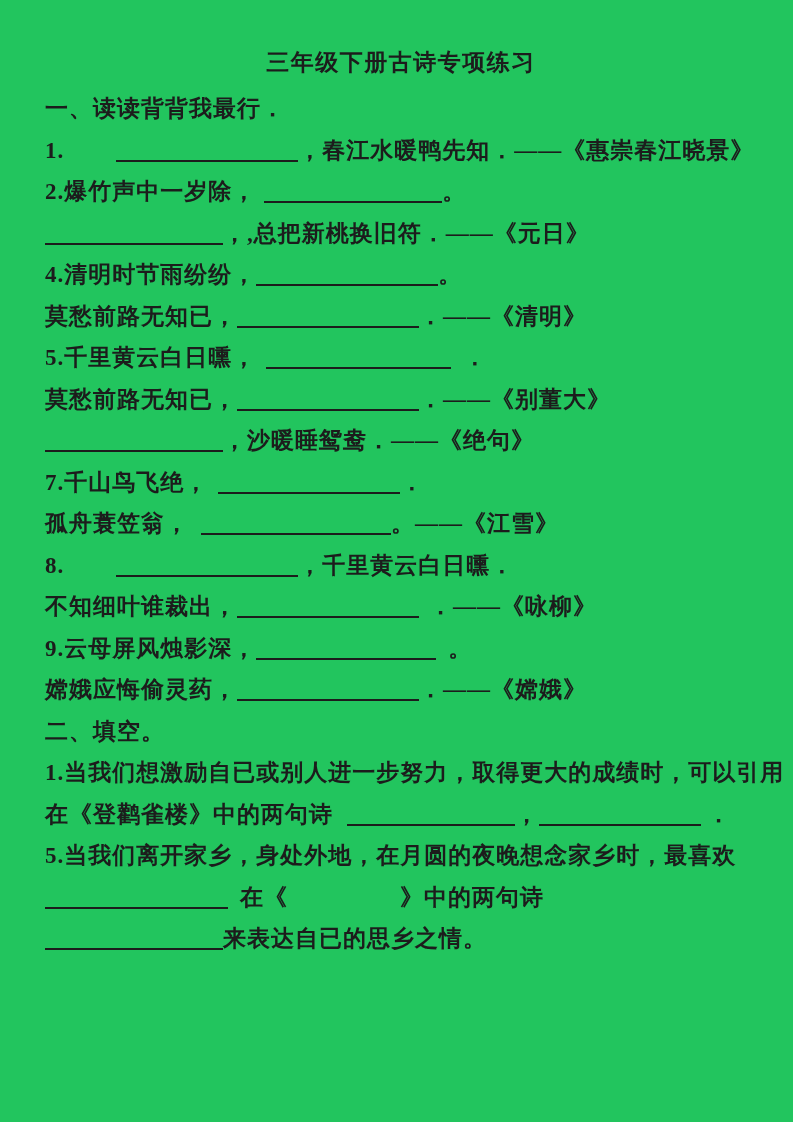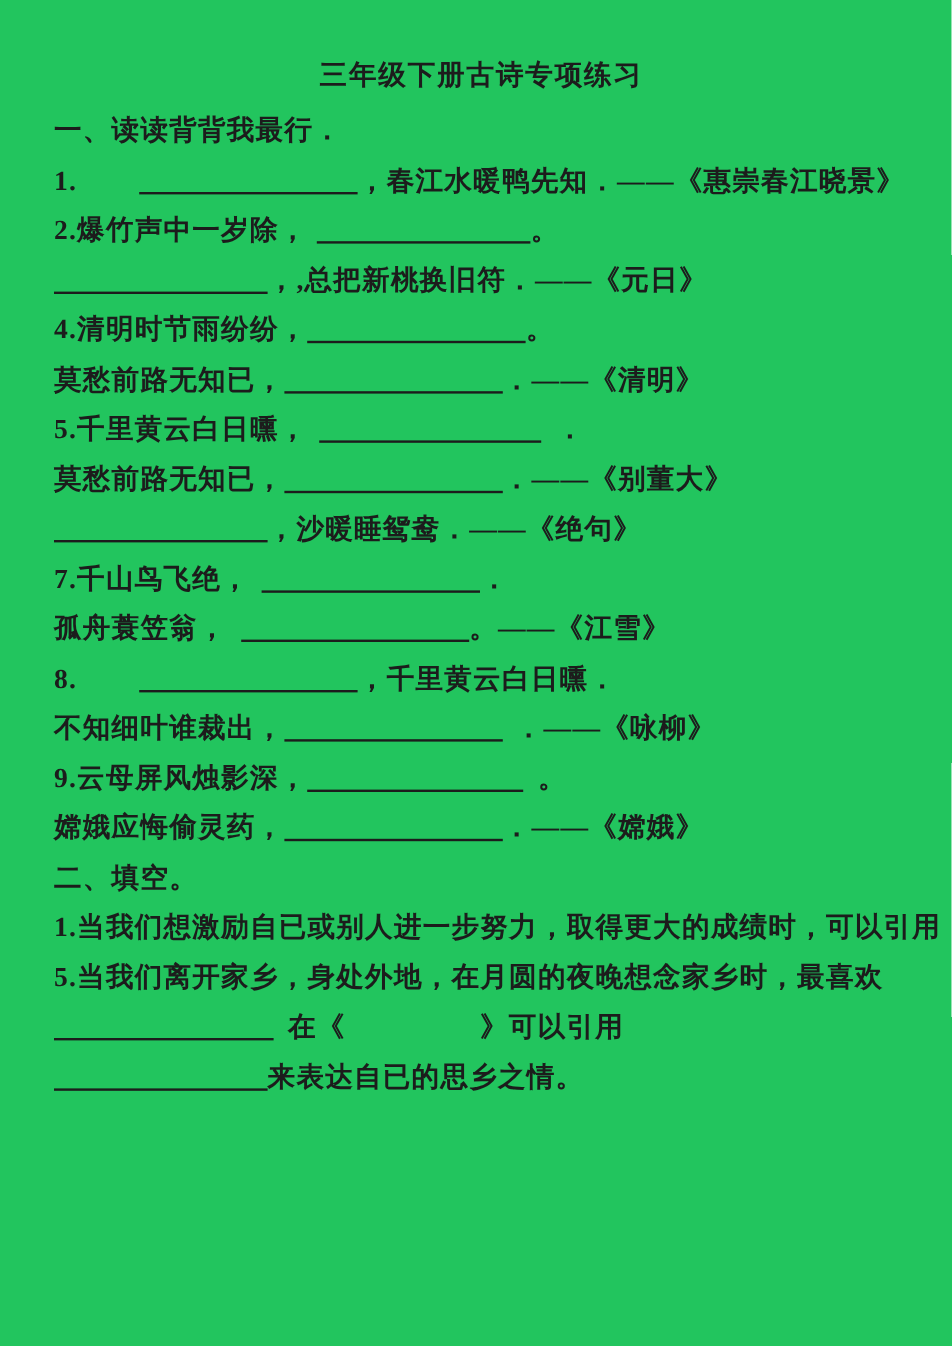--- a/index.html
+++ b/index.html
@@ -58,17 +58,18 @@
       <div class="line"><span class="run">莫愁前路无知已，</span><span class="blank" style="width: 182px;"></span><span class="run">．——《别董大》</span></div>
       <div class="line"><span class="blank" style="width: 178px;"></span><span class="run">，沙暖睡鸳鸯．——《绝句》</span></div>
       <div class="line"><span class="run">7.千山鸟飞绝，</span><span class="sp" style="width: 10px;"></span><span class="blank" style="width: 182px;"></span><span class="run">．</span></div>
       <div class="line"><span class="run">孤舟蓑笠翁，</span><span class="sp" style="width: 12px;"></span><span class="blank" style="width: 190px;"></span><span class="run">。——《江雪》</span></div>
       <div class="line"><span class="run">8.</span><span class="sp" style="width: 52px;"></span><span class="blank" style="width: 182px;"></span><span class="run">，千里黄云白日曛．</span></div>
       <div class="line"><span class="run">不知细叶谁裁出，</span><span class="blank" style="width: 182px;"></span><span class="sp" style="width: 10px;"></span><span class="run">．——《咏柳》</span></div>
       <div class="line"><span class="run">9.云母屏风烛影深，</span><span class="blank" style="width: 180px;"></span><span class="sp" style="width: 12px;"></span><span class="run">。</span></div>
       <div class="line"><span class="run">嫦娥应悔偷灵药，</span><span class="blank" style="width: 182px;"></span><span class="run">．——《嫦娥》</span></div>
       <div class="line"><span class="run">二、填空。</span></div>
       <div class="line"><span class="run">1.当我们想激励自已或别人进一步努力，取得更大的成绩时，可以引用</span></div>
+      <div class="line"><span class="run">在《登鹳雀楼》中的两句诗</span><span class="sp" style="width: 14px;"></span><span class="blank" style="width: 168px;"></span><span class="run">，</span><span class="blank" style="width: 162px;"></span><span class="sp" style="width: 6px;"></span><span class="run">．</span></div>
       <div class="line"><span class="run">5.当我们离开家乡，身处外地，在月圆的夜晚想念家乡时，最喜欢</span></div>
-      <div class="line"><span class="blank" style="width: 183px;"></span><span class="sp" style="width: 12px;"></span><span class="run">在《</span><span class="sp" style="width: 112px;"></span><span class="run">》可以引用</span></div>
+      <div class="line"><span class="blank" style="width: 183px;"></span><span class="sp" style="width: 12px;"></span><span class="run">在《</span><span class="sp" style="width: 112px;"></span><span class="run">》中的两句诗</span></div>
       <div class="line"><span class="blank" style="width: 178px;"></span><span class="run">来表达自已的思乡之情。</span></div>
     </div>
 </div>
 
 </body></html>

